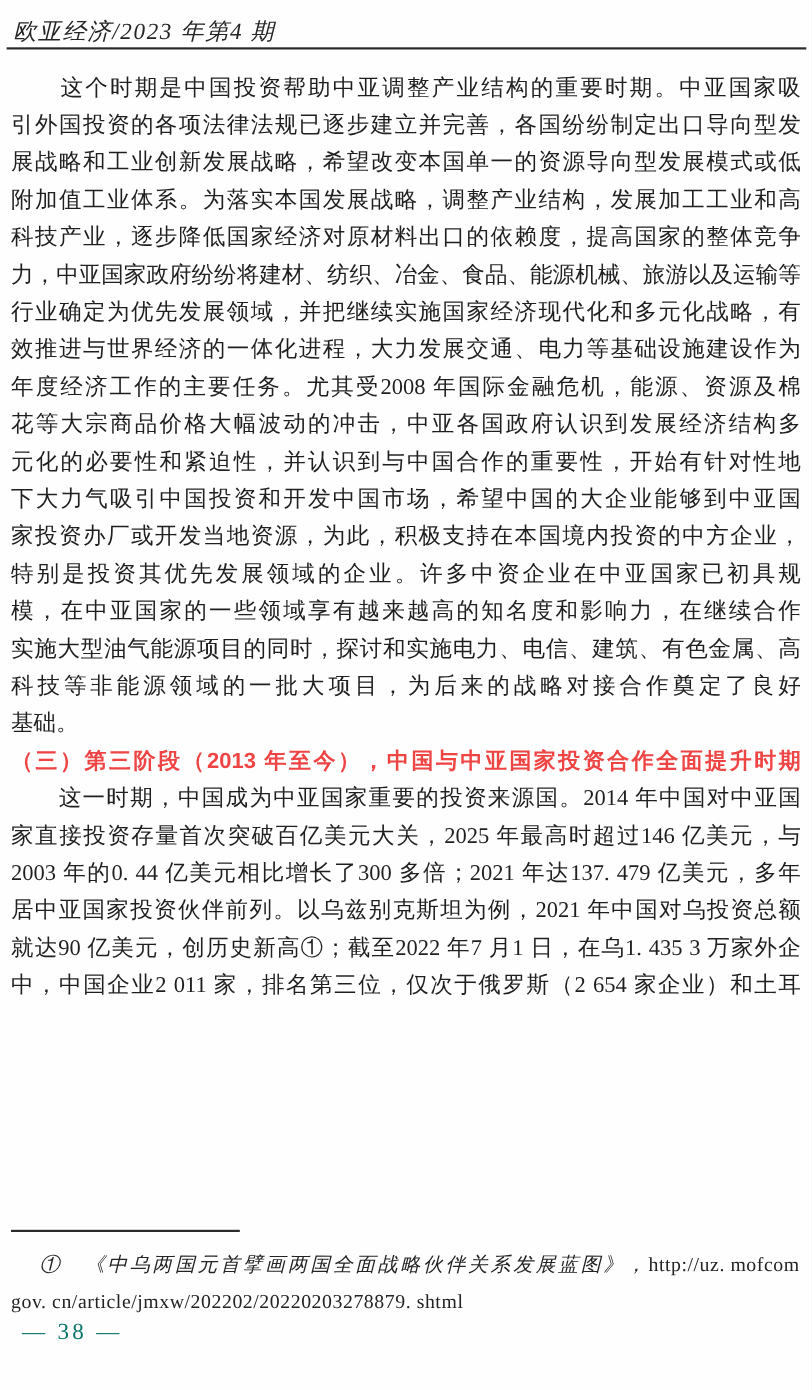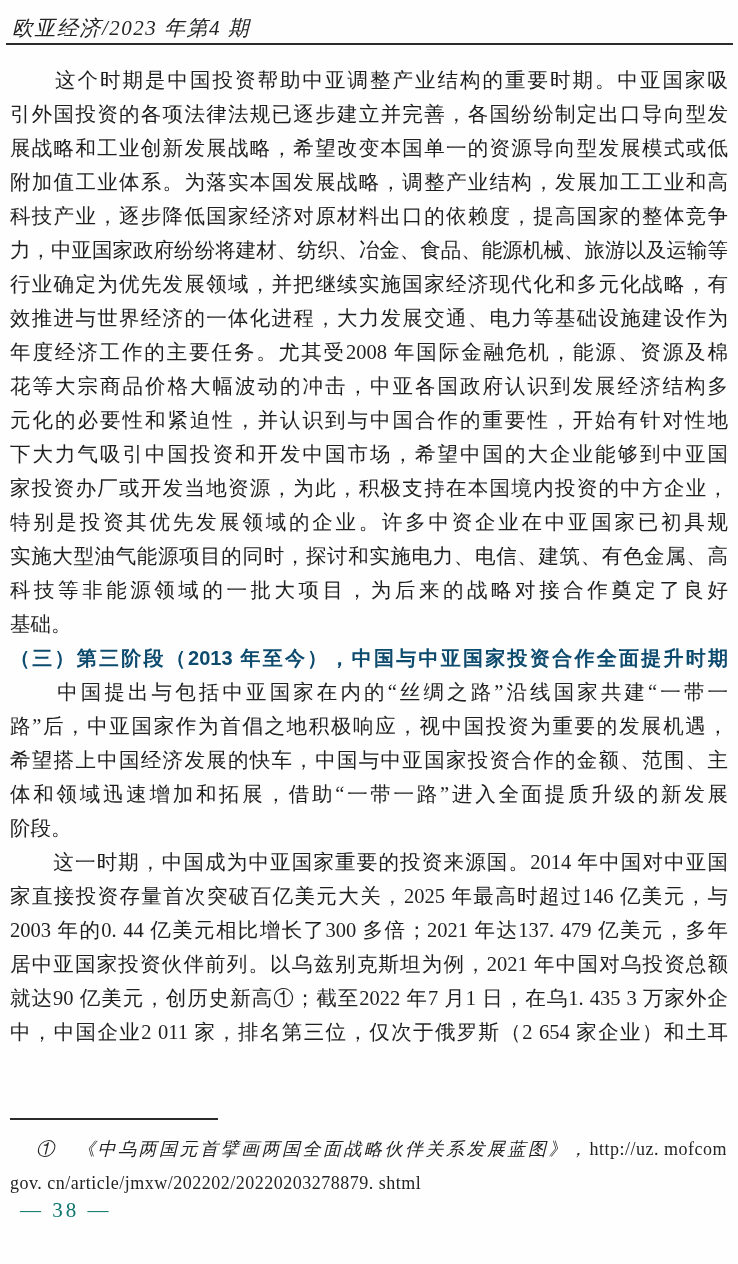--- a/index.html
+++ b/index.html
@@ -25,21 +25,21 @@
     position:absolute; left:10px; top:63px; width:718px;
   }
   .bl {
     font-size:20.5px; line-height:34px; height:34px;
     text-align:justify; text-align-last:justify;
     white-space:nowrap; overflow:hidden;
   }
   .bl.short { text-align:center; text-align-last:left; }
   .bl.hd {
     font-family:"Liberation Sans","DejaVu Sans",sans-serif;
-    font-weight:700; font-size:20px; color:#0c4a6e;
+    font-weight:700; font-size:20px; color:#ef4444;
   }
   .fn-rule {
     position:absolute; left:10px; top:1118px; width:208px;
     height:0; border-top:2px solid #2b2b2b;
   }
   .fn1 {
     position:absolute; left:10px; top:1134px; width:716px;
     font-size:18px; line-height:30px;
     text-align:justify; text-align-last:justify;
     white-space:nowrap; text-indent:26px; overflow:hidden;
@@ -75,34 +75,28 @@
       <div class="bl">科技产业，逐步降低国家经济对原材料出口的依赖度，提高国家的整体竞争</div>
       <div class="bl">力，中亚国家政府纷纷将建材、纺织、冶金、食品、能源机械、旅游以及运输等</div>
       <div class="bl">行业确定为优先发展领域，并把继续实施国家经济现代化和多元化战略，有</div>
       <div class="bl">效推进与世界经济的一体化进程，大力发展交通、电力等基础设施建设作为</div>
       <div class="bl">年度经济工作的主要任务。尤其受2008 年国际金融危机，能源、资源及棉</div>
       <div class="bl">花等大宗商品价格大幅波动的冲击，中亚各国政府认识到发展经济结构多</div>
       <div class="bl">元化的必要性和紧迫性，并认识到与中国合作的重要性，开始有针对性地</div>
       <div class="bl">下大力气吸引中国投资和开发中国市场，希望中国的大企业能够到中亚国</div>
       <div class="bl">家投资办厂或开发当地资源，为此，积极支持在本国境内投资的中方企业，</div>
       <div class="bl">特别是投资其优先发展领域的企业。许多中资企业在中亚国家已初具规</div>
+      <div class="bl">模，在中亚国家的一些领域享有越来越高的知名度和影响力，在继续合作</div>
       <div class="bl">实施大型油气能源项目的同时，探讨和实施电力、电信、建筑、有色金属、高</div>
       <div class="bl">科技等非能源领域的一批大项目，为后来的战略对接合作奠定了良好</div>
       <div class="bl short">基础。</div>
     </div>
 
     <div class="bl hd">（三）第三阶段（2013 年至今），中国与中亚国家投资合作全面提升时期</div>
 
-    <div>
-      <div class="bl">　　中国提出与包括中亚国家在内的“丝绸之路”沿线国家共建“一带一</div>
-      <div class="bl">路”后，中亚国家作为首倡之地积极响应，视中国投资为重要的发展机遇，</div>
-      <div class="bl">希望搭上中国经济发展的快车，中国与中亚国家投资合作的金额、范围、主</div>
-      <div class="bl">体和领域迅速增加和拓展，借助“一带一路”进入全面提质升级的新发展</div>
-      <div class="bl short">阶段。</div>
-    </div>
 
     <div>
       <div class="bl">　　这一时期，中国成为中亚国家重要的投资来源国。2014 年中国对中亚国</div>
       <div class="bl">家直接投资存量首次突破百亿美元大关，2025 年最高时超过146 亿美元，与</div>
       <div class="bl">2003 年的0. 44 亿美元相比增长了300 多倍；2021 年达137. 479 亿美元，多年</div>
       <div class="bl">居中亚国家投资伙伴前列。以乌兹别克斯坦为例，2021 年中国对乌投资总额</div>
       <div class="bl">就达90 亿美元，创历史新高①；截至2022 年7 月1 日，在乌1. 435 3 万家外企</div>
       <div class="bl">中，中国企业2 011 家，排名第三位，仅次于俄罗斯（2 654 家企业）和土耳</div>
     </div>
   </div>

